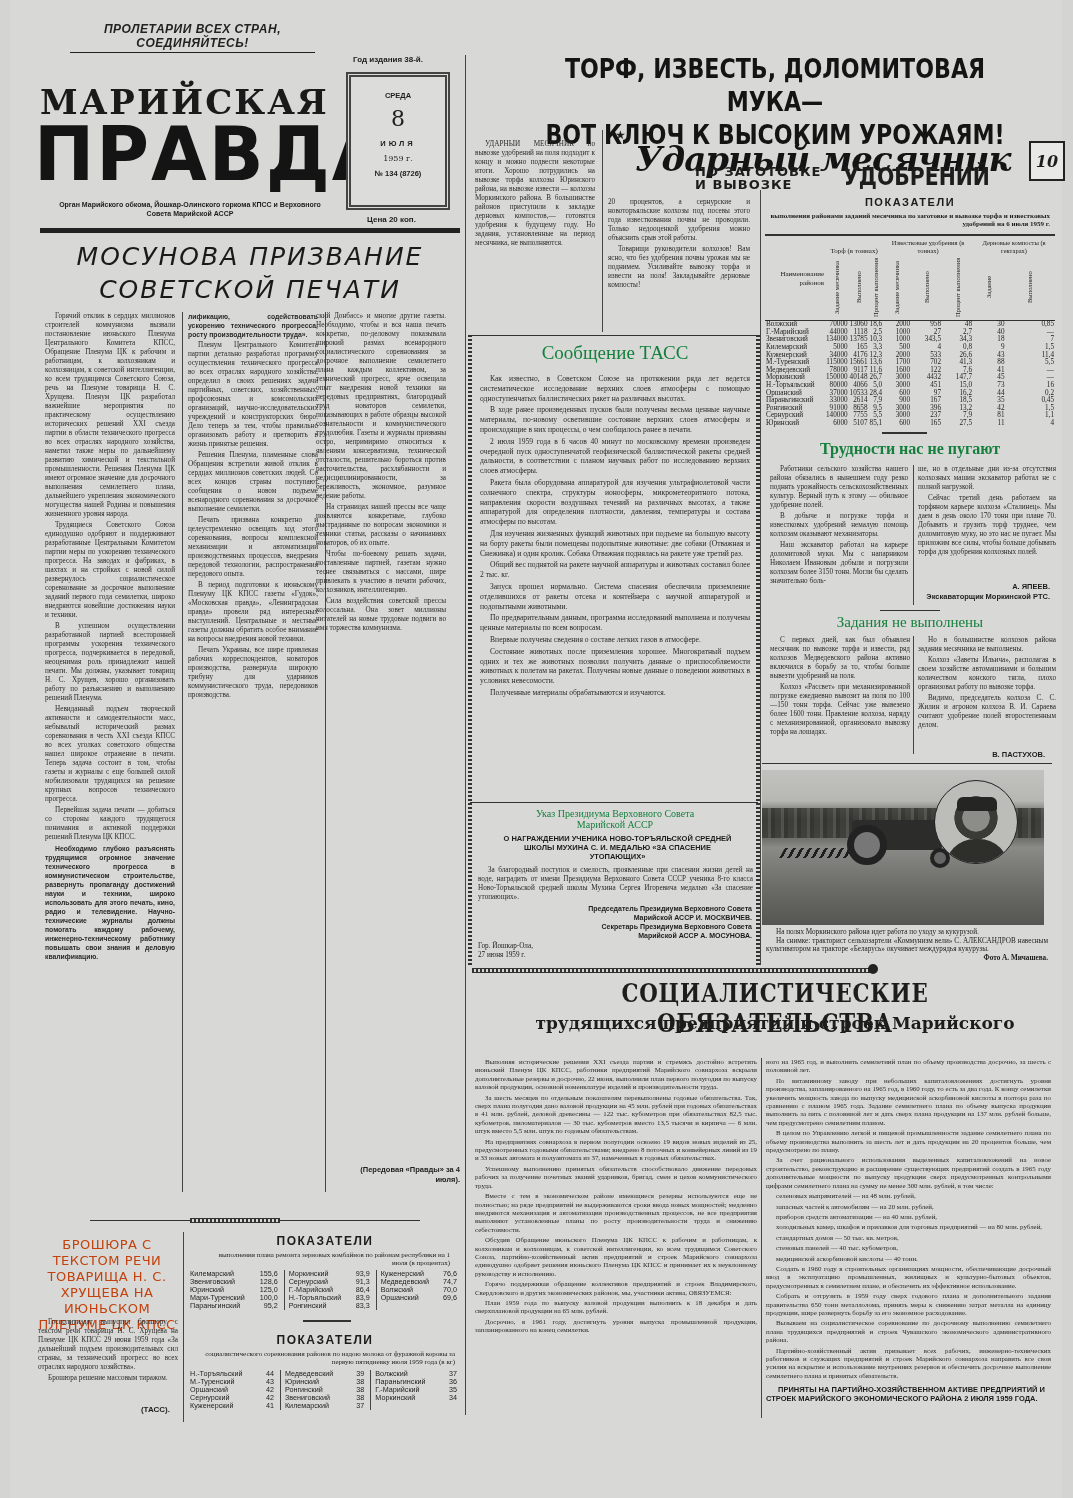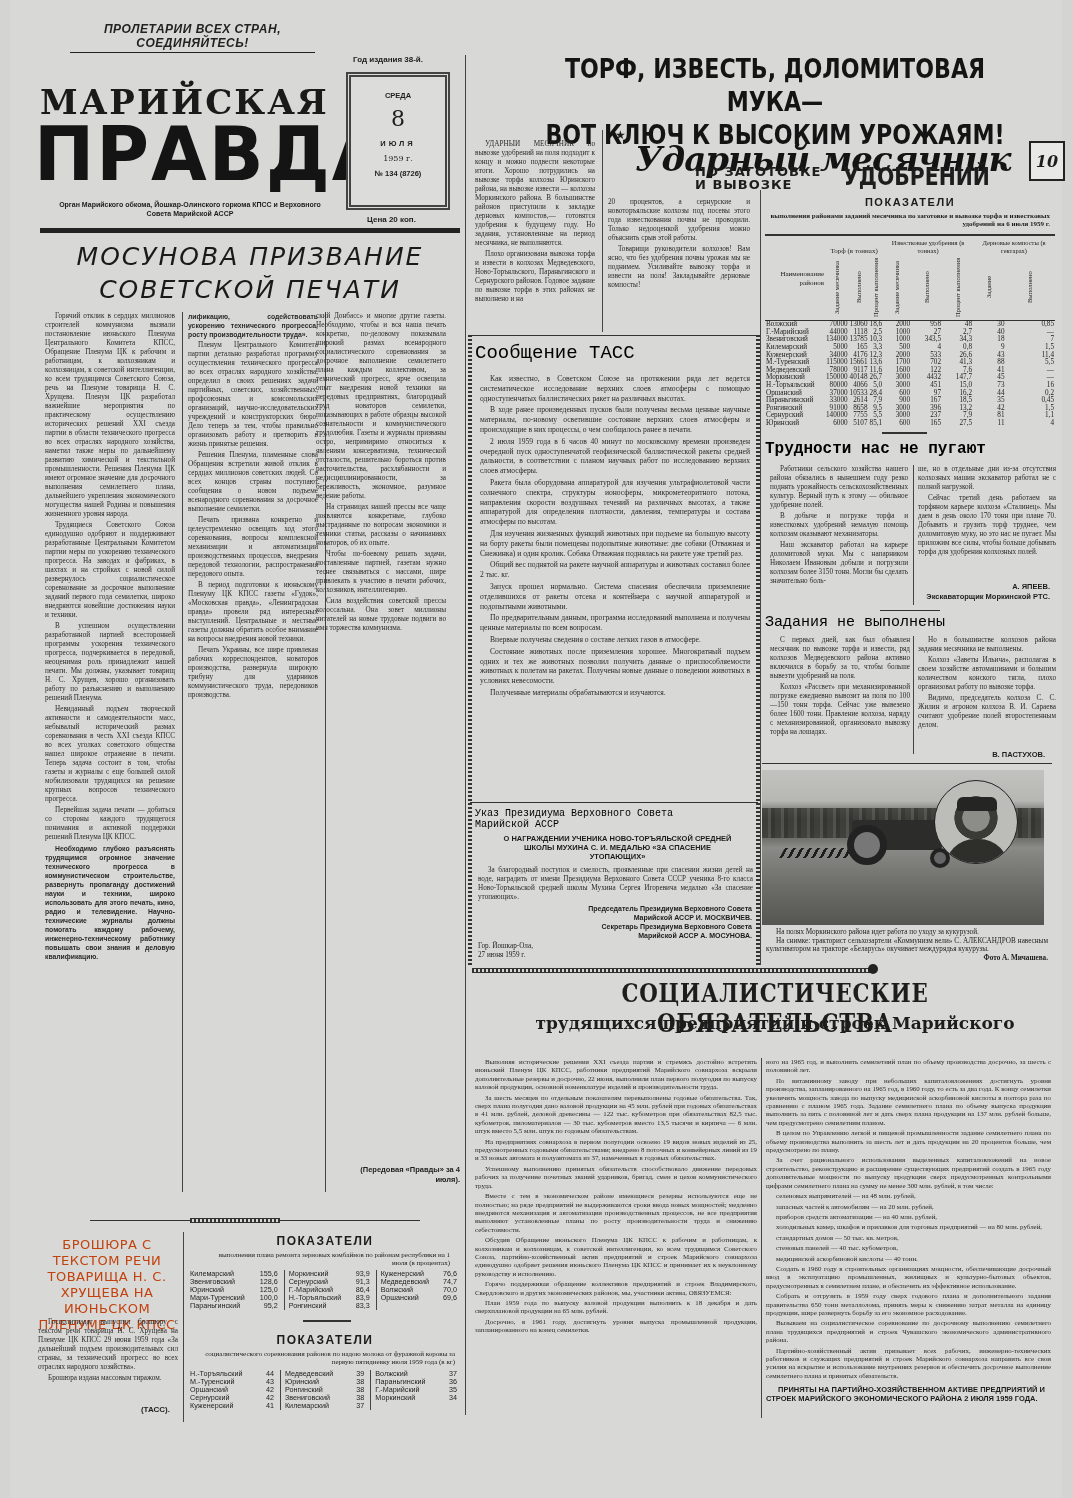--- a/index.html
+++ b/index.html
@@ -40,21 +40,21 @@
   .pokaz-title { font-family: "Liberation Sans", sans-serif; font-weight: bold; letter-spacing: 1.5px; text-align: center; color: #1c1c1c; }
   .pokaz-sub { font-family: "Liberation Serif", serif; font-size: 7px; line-height: 8px; text-align: right; }
 
   table.fert { position: absolute; left: 755px; top: 238px; width: 290px; border-collapse: collapse; font-family: "Liberation Serif", serif; font-size: 7.2px; line-height: 7.6px; }
   table.fert td { padding: 0 1px; text-align: right; white-space: nowrap; }
   table.fert td.name { text-align: left; }
   .vert { writing-mode: vertical-rl; transform: rotate(180deg); font-size: 6.5px; height: 62px; display: inline-block; }
 
   .star { left: 605px; top: 128px; font-size: 12px; }
 
-  .article-h { font-family: Liberation Mono, monospace; color: #000000; }
+  .article-h { font-family: Liberation Serif, serif; text-align: center; color: #15803d; }
 
   .photo { left: 752px; top: 770px; width: 282px; height: 155px; background: linear-gradient(180deg, #c2c2bf 0%, #b6b6b3 20%, #4d4f4a 32%, #5b5c57 40%, #8a8a86 50%, #6c6c68 75%, #555652 100%); overflow: hidden; }
   .photo .trees { position: absolute; left: 0; top: 38px; width: 100%; height: 30px; background: repeating-linear-gradient(90deg, #3a3b37 0 6px, #50514c 6px 9px, #2f302c 9px 13px); opacity: 0.85; }
   .photo .tractor-body { position: absolute; left: 90px; top: 50px; width: 90px; height: 30px; background: #2c2c2a; border-radius: 4px; }
   .photo .wheel { position: absolute; left: 85px; top: 55px; width: 40px; height: 40px; border-radius: 50%; border: 7px solid #222; background: #777; }
   .photo .wheel2 { position: absolute; left: 168px; top: 78px; width: 20px; height: 20px; border-radius: 50%; border: 4px solid #222; background: #666; }
   .photo .rake { position: absolute; left: 20px; top: 78px; width: 70px; height: 10px; background: repeating-linear-gradient(90deg, #1e1e1e 0 3px, transparent 3px 8px); transform: skewX(-30deg); }
   .portrait { position: absolute; left: 172px; top: -22px; width: 84px; height: 84px; border-radius: 50%; border: 1px solid #222; background: radial-gradient(circle at 50% 45%, #8c8c88 0 22%, #3a3a37 23% 35%, #bcbcb9 36%); overflow: hidden; }
   .portrait .cap { position: absolute; left: 22px; top: 16px; width: 40px; height: 14px; background: #252523; border-radius: 6px 6px 2px 2px; }
   .portrait .body { position: absolute; left: 10px; top: 58px; width: 64px; height: 30px; background: #2e2e2b; border-radius: 30px 30px 0 0; }
@@ -126,21 +126,21 @@
   </div>
   <div class="abs sig" style="left:330px; top:1165px; width:120px; line-height:10px;">(Передовая «Правды» за 4 июля).</div>
 
   <div class="zigzag" style="left:180px; top:1218px; width:90px;"></div>
   <div class="hline" style="left:80px; top:1220px; width:100px;"></div>
   <div class="hline" style="left:270px; top:1220px; width:140px;"></div>
 
   <div class="abs brochure-head">БРОШЮРА С ТЕКСТОМ РЕЧИ ТОВАРИЩА Н. С. ХРУЩЕВА НА ИЮНЬСКОМ ПЛЕНУМЕ ЦК КПСС</div>
   <div class="abs txt" style="left:28px; top:1318px; width:140px;">
     <p>Госполитиздат выпустил брошюру с текстом речи товарища Н. С. Хрущева на Пленуме ЦК КПСС 29 июня 1959 года «За дальнейший подъем производительных сил страны, за технический прогресс во всех отраслях народного хозяйства».</p>
-    <p>Брошюра издана массовым тиражом.</p>
+    <p>Брошюра решение массовым тиражом.</p>
   </div>
   <div class="abs sig" style="left:100px; top:1405px; width:60px; font-size:8px;">(ТАСС).</div>
   <div class="vline" style="left:173px; top:1232px; height:190px;"></div>
 
   <div class="abs pokaz-title" style="left:180px; top:1234px; width:270px; font-size:12px;">ПОКАЗАТЕЛИ</div>
   <div class="abs pokaz-sub" style="left:200px; top:1251px; width:240px;">выполнения плана ремонта зерновых комбайнов по районам республики на 1 июля (в процентах)</div>
   <table class="small" style="left:178px; top:1270px; width:275px;">
     <tbody>
         <tr>
       <td>Килемарский</td>
@@ -236,21 +236,20 @@
   <div class="vline" style="left:455px; top:55px; height:1360px;"></div>
 
   <div class="abs torf-head">
     <div>ТОРФ, ИЗВЕСТЬ, ДОЛОМИТОВАЯ МУКА—</div>
     <div>ВОТ КЛЮЧ К ВЫСОКИМ УРОЖАЯМ!</div>
   </div>
   <div class="abs star">★</div>
 
   <div class="abs txt" style="left:465px; top:140px; width:120px; height:192px; overflow:hidden;">
     <p>УДАРНЫЙ МЕСЯЧНИК по вывозке удобрений на поля подходит к концу и можно подвести некоторые итоги. Хорошо потрудились на вывозке торфа колхозы Юринского района, на вывозке извести — колхозы Моркинского района. В большинстве районов приступили к закладке дерновых компостов,— готовятся удобрения к будущему году. Но задания, установленные на период месячника, не выполняются.</p>
-    <p>Плохо организована вывозка торфа и извести в колхозах Медведевского, Ново-Торъяльского, Параньгинского и Сернурского районов. Годовое задание по вывозке торфа в этих районах не выполнено и на</p>
   </div>
   <div class="vline" style="left:592px; top:130px; height:202px;"></div>
   <div class="abs txt" style="left:598px; top:198px; width:142px; height:134px; overflow:hidden;">
     <p style="text-indent:0">20 процентов, а сернурские и новоторъяльские колхозы под посевы этого года известкования почвы не проводили. Только недооценкой удобрения можно объяснить срыв этой работы.</p>
     <p>Товарищи руководители колхозов! Вам ясно, что без удобрения почвы урожая мы не поднимем. Усиливайте вывозку торфа и извести на поля! Закладывайте дерновые компосты!</p>
   </div>
 
   <div class="abs month-banner">
     <div class="month-script">Ударный месячник</div>
     <div class="month-small">

